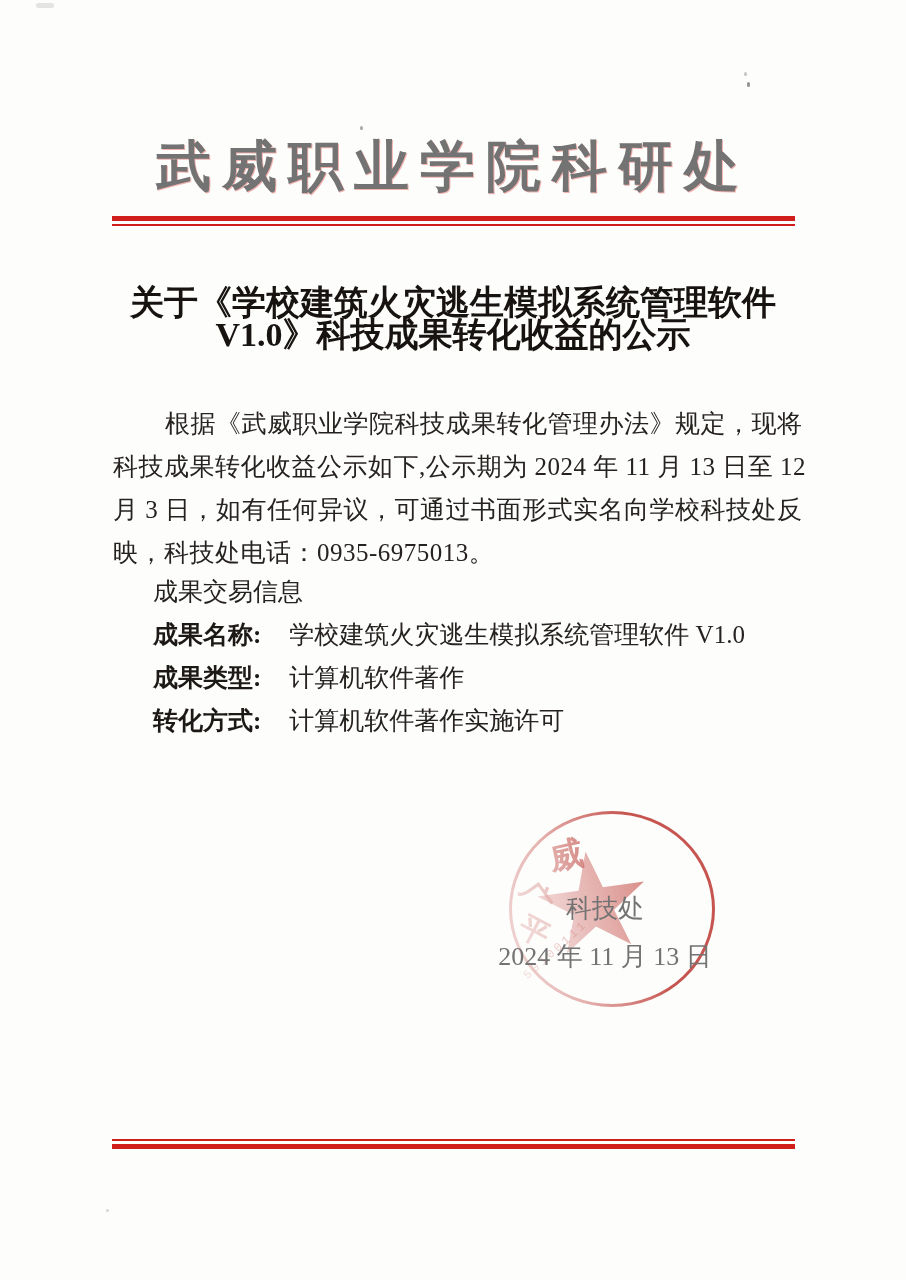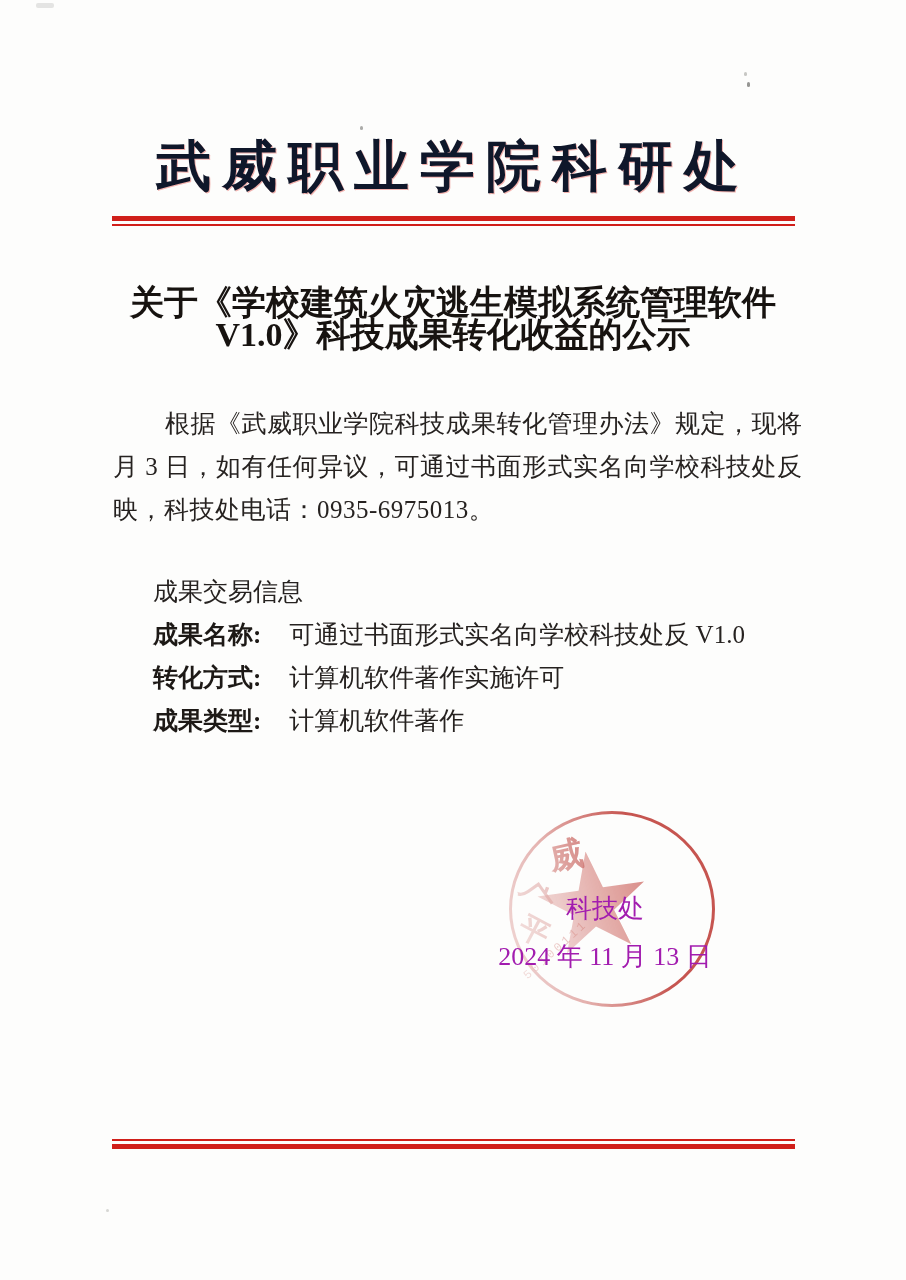--- a/index.html
+++ b/index.html
@@ -23,21 +23,21 @@
 
   
   .letterhead {
     position: absolute;
     left: 0; right: 0;
     top: 130px;
     text-align: center;
     font-size: 55px;
     font-weight: bold;
     letter-spacing: 11px;
-    color: #0f172a;
+    color: #737373;
     text-shadow: 1px 1px 0 rgba(224,36,28,.35);
     white-space: nowrap;
   }
 
   .rule { position: absolute; left: 112px; width: 683px; }
   .rule .thick { height: 5px; background: #d01f1a; }
   .rule .thin  { height: 2px; background: #d01f1a; }
   .rule .gap   { height: 3px; }
   .rule-header { top: 216px; }
   .rule-footer { top: 1139px; }
@@ -74,21 +74,21 @@
     left: 153px;
     top: 570px;
     width: 642px;
     font-size: 25px;
   }
   .list-line { height: 43px; line-height: 43px; white-space: nowrap; }
   .item-label { font-weight: bold; margin-right: 28px; color: #1d1916; }
   .list-line.tight .item-label { margin-right: 3px; }
 
   
-  .sig-block { position: absolute; left: 450px; width: 310px; text-align: center; font-size: 26px; color: #a21caf; }
+  .sig-block { position: absolute; left: 450px; width: 310px; text-align: center; font-size: 26px; color: #737373; }
   .sig-dept  { top: 891px; }
   .sig-date  { top: 939px; white-space: nowrap; }
 
   
   .seal {
     position: absolute;
     left: 509px; top: 811px;
     width: 206px; height: 196px;
     -webkit-mask-image: linear-gradient(255deg, #000 35%, rgba(0,0,0,.45) 70%, rgba(0,0,0,.18) 100%);
     mask-image: linear-gradient(255deg, #000 35%, rgba(0,0,0,.45) 70%, rgba(0,0,0,.18) 100%);
@@ -136,35 +136,36 @@
     <div class="thick"></div>
     <div class="gap"></div>
     <div class="thin"></div>
   </div>
 
   <div class="doc-title l1">关于《学校建筑火灾逃生模拟系统管理软件</div>
   <div class="doc-title l2">V1.0》科技成果转化收益的公示</div>
 
   <div class="body-block">
     <div class="body-line indent stretch">根据《武威职业学院科技成果转化管理办法》规定，现将</div>
+    <div class="body-line stretch">科技成果转化收益公示如下,公示期为 2024 年 11 月 13 日至 12</div>
     <div class="body-line stretch">月 3 日，如有任何异议，可通过书面形式实名向学校科技处反</div>
     <div class="body-line">映，科技处电话：0935-6975013。</div>
   </div>
 
   <div class="list-block">
     <div class="list-line">成果交易信息</div>
 
     <div class="list-line">
-      <span class="item-label">成果名称:</span><span class="item-value">可通过书面形式实名向学校科技处反 V1.0</span>
+      <span class="item-label">成果名称:</span><span class="item-value">学校建筑火灾逃生模拟系统管理软件 V1.0</span>
+    </div>
+    <div class="list-line">
+      <span class="item-label">成果类型:</span><span class="item-value">计算机软件著作</span>
     </div>
     <div class="list-line">
       <span class="item-label">转化方式:</span><span class="item-value">计算机软件著作实施许可</span>
-    </div>
-    <div class="list-line">
-      <span class="item-label">成果类型:</span><span class="item-value">计算机软件著作</span>
     </div>
   </div>
 
   <div class="seal">
     <div class="seal-ring"></div>
     <div class="seal-star"></div>
     <span class="seal-char c-top">威</span>
     <span class="seal-char c-left">广</span>
     <span class="seal-char c-low">平</span>
     <span class="seal-code">50100111</span>

